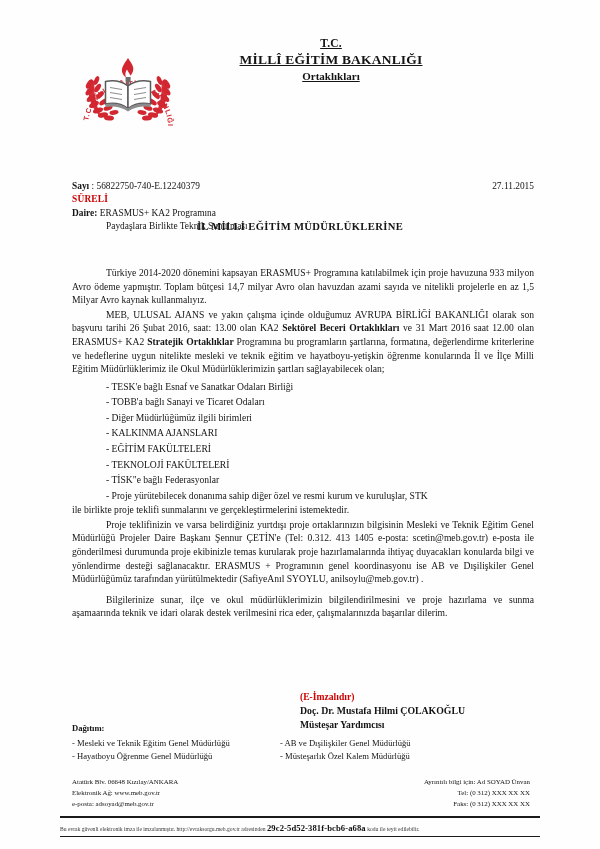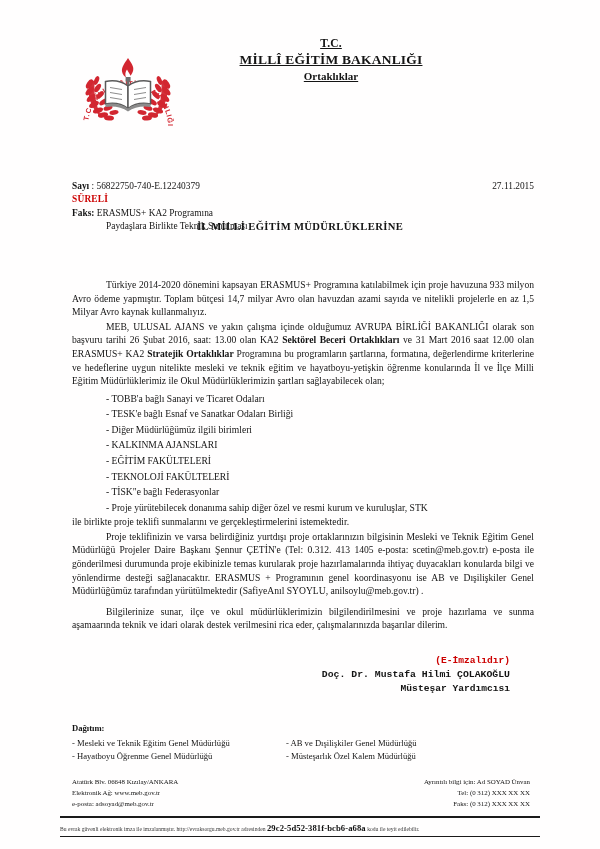--- a/index.html
+++ b/index.html
@@ -97,21 +97,21 @@
     width: 600px;
     text-align: center;
     font-size: 10.6px;
     font-weight: bold;
     letter-spacing: 0.35px;
   }
 
   
   .body {
     position: absolute;
-    left: 72px; top: 278px;
+    left: 72px; top: 266px;
     width: 462px;
     font-size: 9.6px;
     line-height: 1.42;
   }
   .para {
     text-align: justify;
     text-indent: 34px;
     margin: 0 0 1px 0;
   }
   .para.no-indent {
@@ -128,26 +128,25 @@
   .bullets li {
     padding-left: 34px;
     line-height: 1.62;
     white-space: nowrap;
   }
   b { font-weight: bold; }
 
   
   .signature {
     position: absolute;
-    left: 300px; top: 654px;
+    left: 300px; top: 690px;
     width: 210px;
-    text-align: right;
+    text-align: left;
     font-size: 9.6px;
     line-height: 1.46;
-    font-family: Liberation Mono, monospace;
   }
   .eimza {
     color: #cc0000;
     font-weight: bold;
   }
   .sig-name {
     font-weight: bold;
     font-size: 9.8px;
   }
   .sig-title {
@@ -168,21 +167,21 @@
     margin-bottom: 1px;
   }
   .dagitim-grid {
     position: relative;
   }
   .dagitim-col {
     display: inline-block;
     vertical-align: top;
   }
   .dagitim-col.left { width: 208px; }
-  .dagitim-col.right { width: 230px; margin-left: 6px; }
+  .dagitim-col.right { width: 230px; }
   .dagitim-col div { white-space: nowrap; }
 
   
   .footer {
     position: absolute;
     left: 72px; top: 776px;
     width: 462px;
     font-size: 6.9px;
     line-height: 1.6;
   }
@@ -299,49 +298,49 @@
           <path d="M70 63.5 L58 65.5"></path>
         </g>
 
         <path d="M29.5 70 C37 68.5 46 70 52 74.5 C58 70 67 68.5 74.5 70 L74.5 73 C67 71.5 58 73 52 77.5 C46 73 37 71.5 29.5 73 Z" fill="#8C8C8C"></path>
       </svg>
     </div>
 
     <div class="title-block">
       <div class="title-tc">T.C.</div>
       <div class="title-main">MİLLÎ EĞİTİM BAKANLIĞI</div>
-      <div class="title-sub">Ortaklıklar</div>
+      <div class="title-sub">Ortaklıkları</div>
     </div>
   </div>
 
   <div class="meta">
     <div class="meta-row">
       <span class="meta-label">Sayı</span>
       <span>: 56822750-740-E.12240379</span>
       <span class="meta-date">27.11.2015</span>
     </div>
     <div class="meta-row sureli">SÜRELİ</div>
     <div class="meta-row">
-      <span class="meta-label">Faks:</span>
+      <span class="meta-label">Daire:</span>
       <span>ERASMUS+ KA2  Programına</span>
     </div>
     <div class="meta-row konu-cont">Paydaşlara Birlikte Teknik Sunulması</div>
   </div>
 
   <div class="addressee">İL MİLLİ EĞİTİM MÜDÜRLÜKLERİNE</div>
 
   <div class="body">
 
     <p class="para">Türkiye 2014-2020 dönemini kapsayan ERASMUS+ Programına katılabilmek için proje havuzuna 933 milyon Avro ödeme yapmıştır. Toplam bütçesi 14,7 milyar Avro olan havuzdan azami sayıda ve nitelikli projelerle en az 1,5 Milyar Avro kaynak kullanmalıyız.</p>
 
     <p class="para"><span>MEB, ULUSAL AJANS ve  yakın çalışma içinde olduğumuz AVRUPA BİRLİĞİ BAKANLIĞI olarak son başvuru tarihi 26 Şubat 2016, saat: 13.00 olan KA2 </span><b>Sektörel Beceri Ortaklıkları</b><span> ve 31 Mart 2016 saat 12.00 olan ERASMUS+ KA2 </span><b>Stratejik Ortaklıklar</b><span> Programına bu programların şartlarına, formatına, değerlendirme kriterlerine ve hedeflerine uygun nitelikte mesleki ve teknik eğitim ve hayatboyu-yetişkin öğrenme konularında  İl ve  İlçe Milli Eğitim Müdürlüklerimiz ile Okul Müdürlüklerimizin şartları sağlayabilecek olan;</span></p>
 
     <ul class="bullets">
+      <li>- TESK'e bağlı Esnaf ve Sanatkar Odaları Birliği</li>
       <li>- TOBB'a bağlı Sanayi ve Ticaret Odaları</li>
-      <li>- TESK'e bağlı Esnaf ve Sanatkar Odaları Birliği</li>
       <li>- Diğer Müdürlüğümüz ilgili birimleri</li>
       <li>- KALKINMA AJANSLARI</li>
       <li>- EĞİTİM FAKÜLTELERİ</li>
       <li>- TEKNOLOJİ FAKÜLTELERİ</li>
       <li>- TİSK"e bağlı Federasyonlar</li>
       <li>- Proje yürütebilecek donanıma sahip diğer özel ve resmi kurum ve kuruluşlar, STK</li>
     </ul>
 
     <p class="para no-indent">ile birlikte proje teklifi sunmalarını ve gerçekleştirmelerini istemektedir.</p>
 

